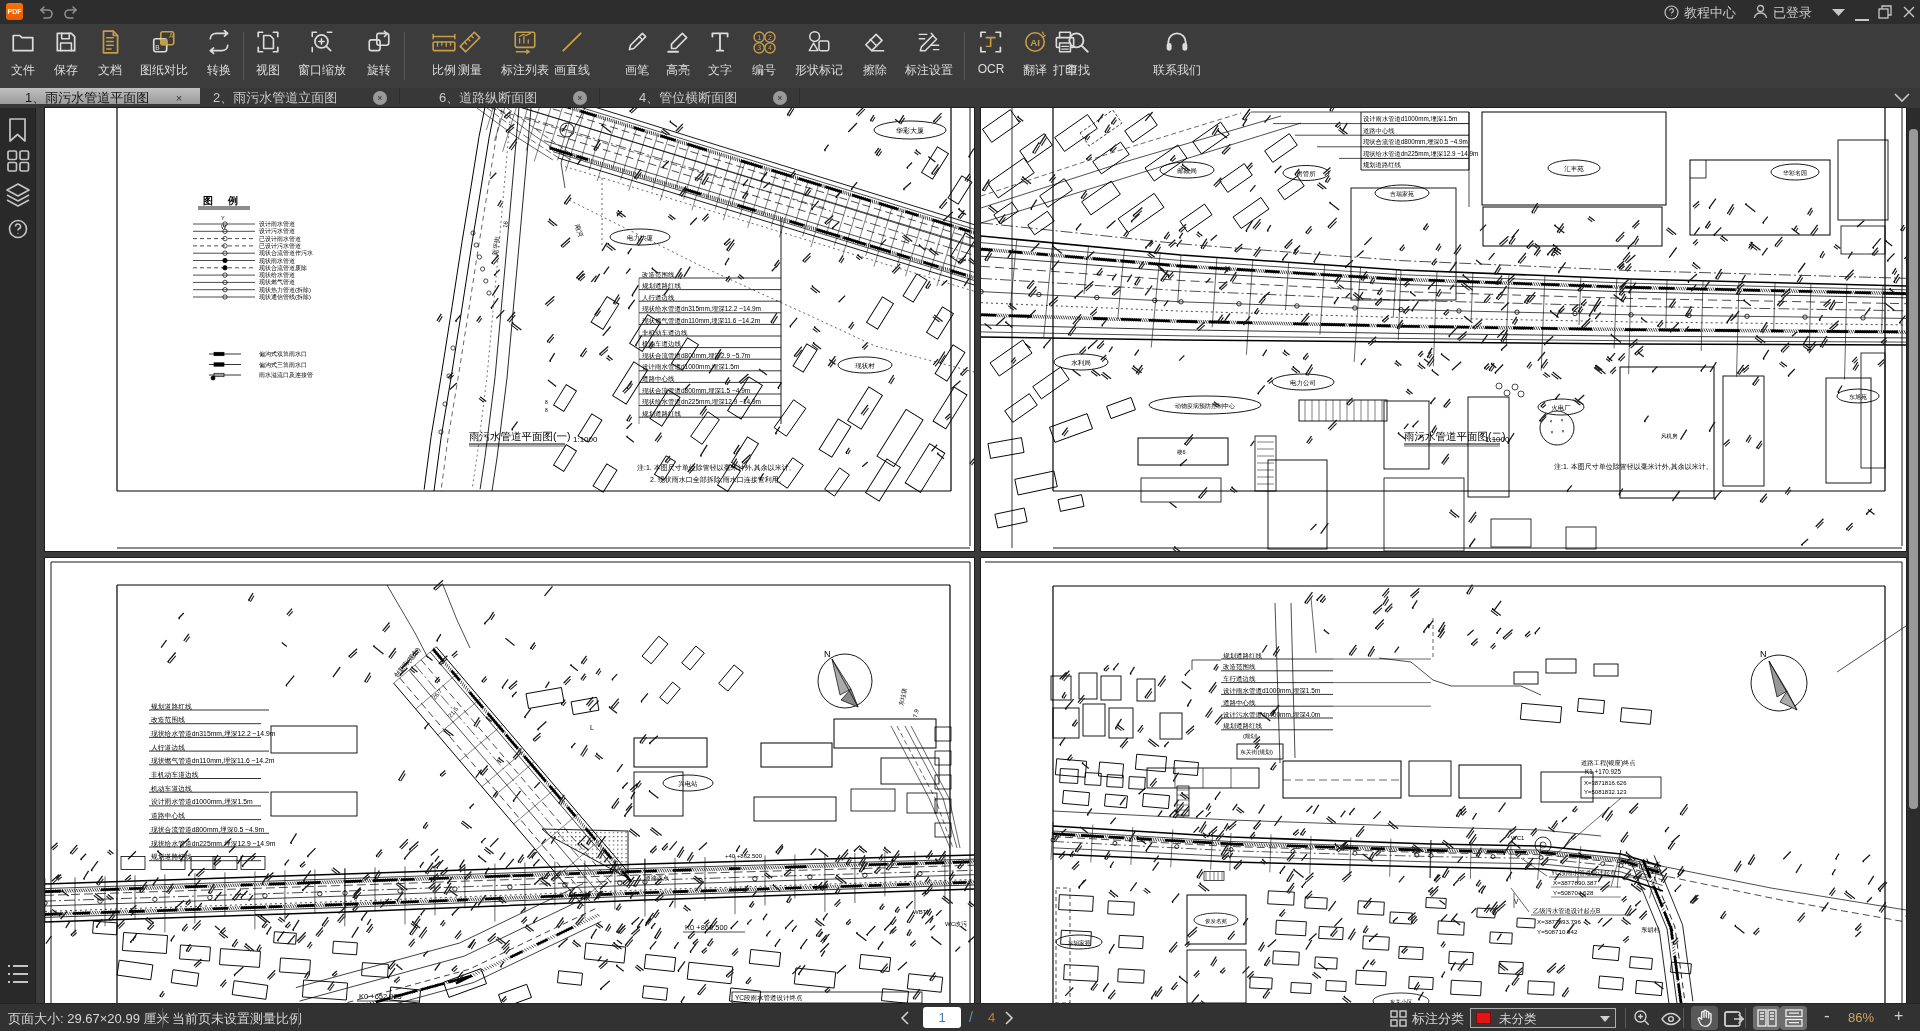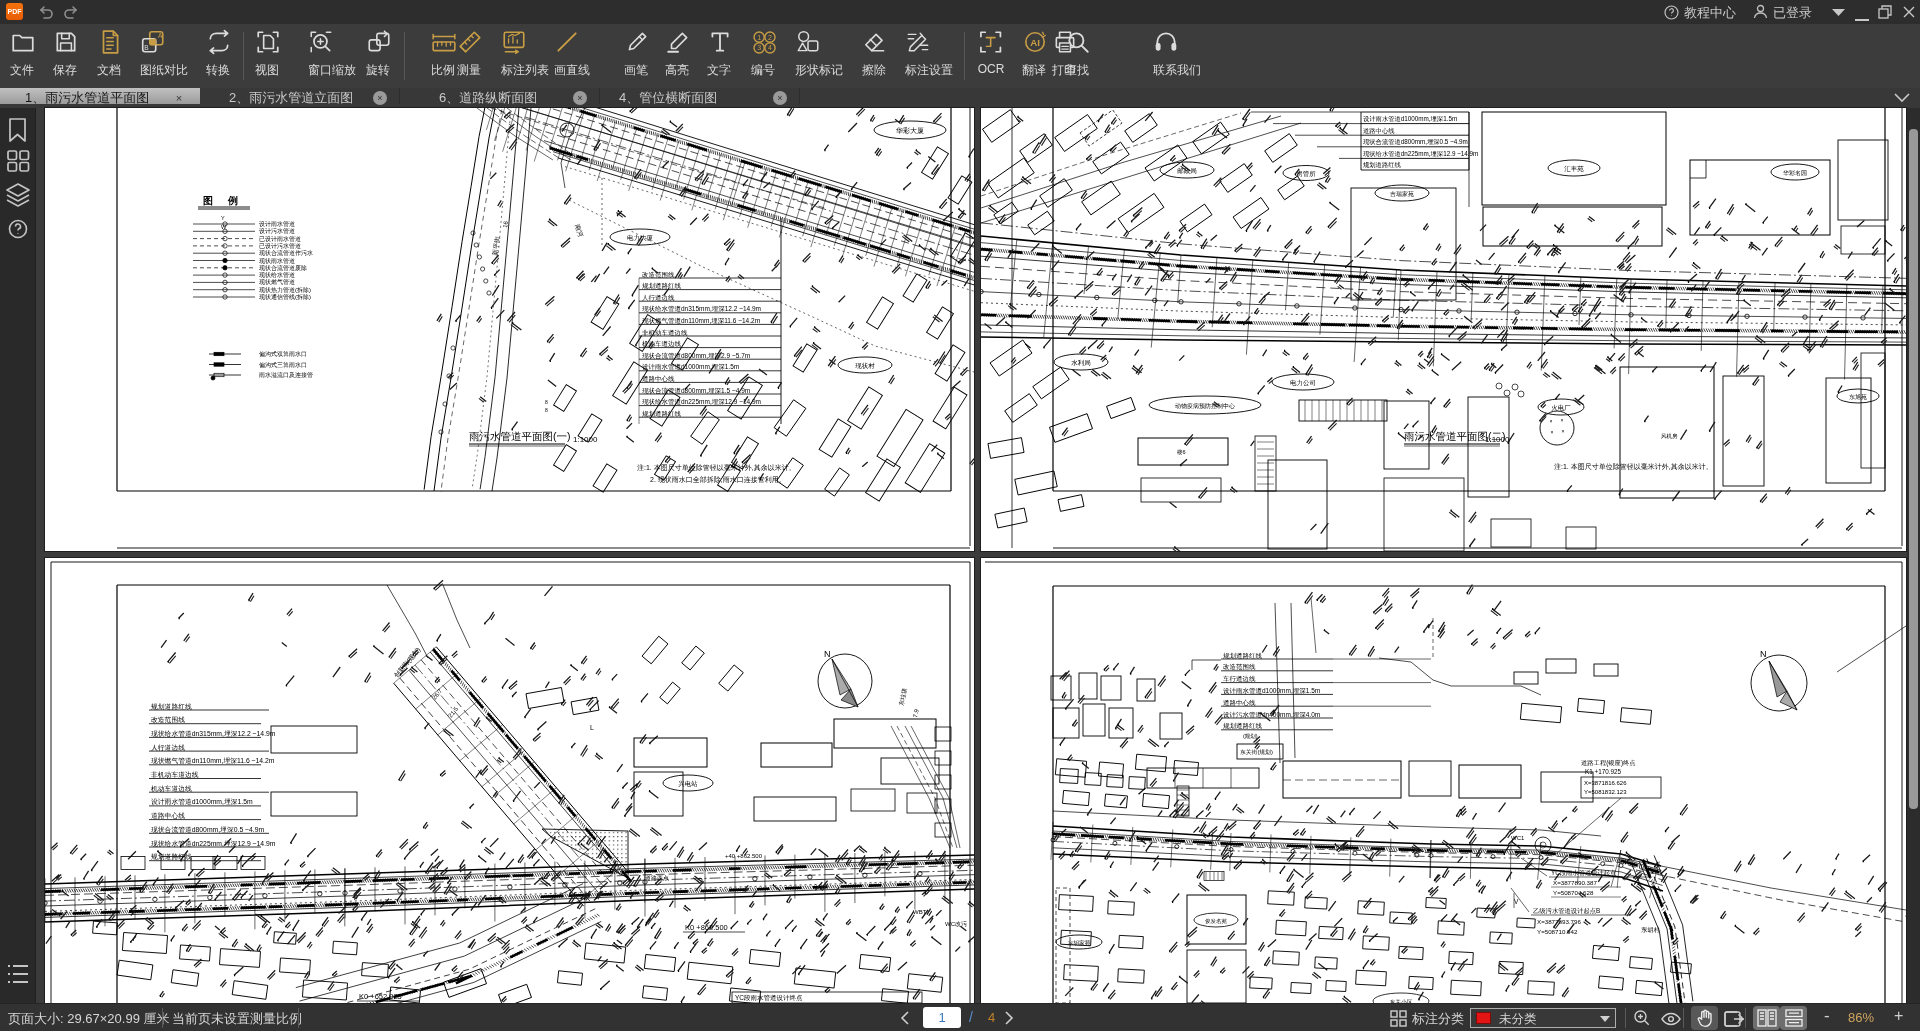--- a/index.html
+++ b/index.html
@@ -1,17 +1,17 @@
 <!DOCTYPE html>
 <html><head><meta charset="utf-8"><style>
 *{margin:0;padding:0;box-sizing:border-box}
 html,body{width:1920px;height:1031px;overflow:hidden;background:#3b3b3b;font-family:"Liberation Sans",sans-serif}
 #titlebar{position:absolute;left:0;top:0;width:1920px;height:24px;background:#2d2d2d}
 #toolbar{position:absolute;left:0;top:24px;width:1920px;height:64px;background:#3c3c3c}
-.titem{position:absolute;top:5px;transform:translateX(-50%);}
+.titem{position:absolute;top:5px;transform:translateX(-50%);text-align:center}
 .ticon{height:30px}
 .tlabel{font-size:12px;color:#dcdcdc;white-space:nowrap;margin-top:3px}
 .tsep{position:absolute;top:8px;width:1px;height:48px;background:#585858}
 #tabbar{position:absolute;left:0;top:88px;width:1920px;height:20px;background:#383838}
 .tab{position:absolute;top:0;height:16px;font-size:13px;line-height:20px;color:#c9c9c9}
 .tab.active{background:linear-gradient(#c0c0c0,#9b9b9b);color:#161616}
 .tabx{position:absolute;top:3px;width:14px;height:14px;border-radius:7px;background:#9a9a9a;color:#333;font-size:9px;line-height:14px;text-align:center}
 #sidebar{position:absolute;left:0;top:108px;width:36px;height:895px;background:#292929;border-right:1px solid #1f1f1f}
 .sic{position:absolute;left:0}
 #content{position:absolute;left:37px;top:108px;width:1883px;height:895px;background:#3b3b3b}
@@ -92,21 +92,21 @@
       <div class="tlabel">转换</div>
     </div>
     <div class="tsep" style="left:243px"></div>
     <div class="titem" style="left:268px">
       <div class="ticon"><svg width="26" height="26" viewBox="0 0 24 24" fill="none" stroke-linecap="round" stroke-linejoin="round">
           <path d="M3 3h4M3 3v4M21 3h-4M21 3v4M3 21h4M3 21v-4M21 21h-4M21 21v-4" stroke="#dcdcdc" stroke-width="1.6"></path>
           <path d="M8 6h6l3 3v9H8z" stroke="#dcdcdc" stroke-width="1.5"></path>
         </svg></div>
       <div class="tlabel">视图</div>
     </div>
-    <div class="titem" style="left:332px">
+    <div class="titem" style="left:322px">
       <div class="ticon"><svg width="26" height="26" viewBox="0 0 24 24" fill="none" stroke-linecap="round" stroke-linejoin="round">
           <circle cx="11.5" cy="11.5" r="6" stroke="#dcdcdc" stroke-width="1.6"></circle>
           <path d="M16 16l4 4" stroke="#dcdcdc" stroke-width="1.6"></path>
           <path d="M3 3h4M3 3v4M21 3h-4M3 21v-4M11.5 9v5M9 11.5h5" stroke="#dcdcdc" stroke-width="1.4"></path>
         </svg></div>
       <div class="tlabel">窗口缩放</div>
     </div>
     <div class="titem" style="left:379px">
       <div class="ticon"><svg width="26" height="26" viewBox="0 0 24 24" fill="none" stroke-linecap="round" stroke-linejoin="round">
           <rect x="3" y="10" width="10" height="10" rx="2" stroke="#dcdcdc" stroke-width="1.5"></rect>
@@ -237,23 +237,23 @@
       <div class="ticon"><svg width="26" height="26" viewBox="0 0 24 24" fill="none" stroke-linecap="round" stroke-linejoin="round">
           <path d="M4 14v-2a8 8 0 0 1 16 0v2" stroke="#dcdcdc" stroke-width="1.7"></path>
           <rect x="2.5" y="13" width="4.5" height="7" rx="2" fill="#dcdcdc"></rect>
           <rect x="17" y="13" width="4.5" height="7" rx="2" fill="#dcdcdc"></rect>
         </svg></div>
       <div class="tlabel">联系我们</div>
     </div>
   </div>
 <div id="tabbar">
  <div class="tab active" style="left:0;width:200px"><span style="margin-left:25px">1、雨污水管道平面图</span><div class="tabx" style="left:172px;background:none;color:#3a3a3a;font-size:11px">×</div></div>
- <div class="tab" style="left:201px;width:199px;border-right:1px solid #2d2d2d"><span style="margin-left:28px">2、雨污水管道立面图</span><div class="tabx" style="left:172px">×</div></div>
+ <div class="tab" style="left:201px;width:199px;border-right:1px solid #2d2d2d"><span style="margin-left:12px">2、雨污水管道立面图</span><div class="tabx" style="left:172px">×</div></div>
  <div class="tab" style="left:401px;width:199px;border-right:1px solid #2d2d2d"><span style="margin-left:38px">6、道路纵断面图</span><div class="tabx" style="left:172px">×</div></div>
- <div class="tab" style="left:601px;width:199px;border-right:1px solid #2d2d2d"><span style="margin-left:18px">4、管位横断面图</span><div class="tabx" style="left:172px">×</div></div>
+ <div class="tab" style="left:601px;width:199px;border-right:1px solid #2d2d2d"><span style="margin-left:38px">4、管位横断面图</span><div class="tabx" style="left:172px">×</div></div>
  <svg style="position:absolute;left:1894px;top:5px" width="16" height="10" viewBox="0 0 16 10" fill="none" stroke="#c8c8c8" stroke-width="1.6">
       <path d="M1 1l7 7 7-7"></path>
     </svg>
 </div>
 <div id="sidebar">
 <svg class="sic" style="top:9px" width="36" height="26" viewBox="0 0 36 26" fill="none" stroke="#c4c4c4" stroke-width="1.7" stroke-linejoin="round">
       <path d="M10 2h15v22l-7.5-6.5L10 24z"></path>
     </svg>
 <svg class="sic" style="top:41px" width="36" height="24" viewBox="0 0 36 24" fill="none" stroke="#c4c4c4" stroke-width="1.7">
       <rect x="8" y="2" width="8.5" height="8.5" rx="1.5"></rect>

